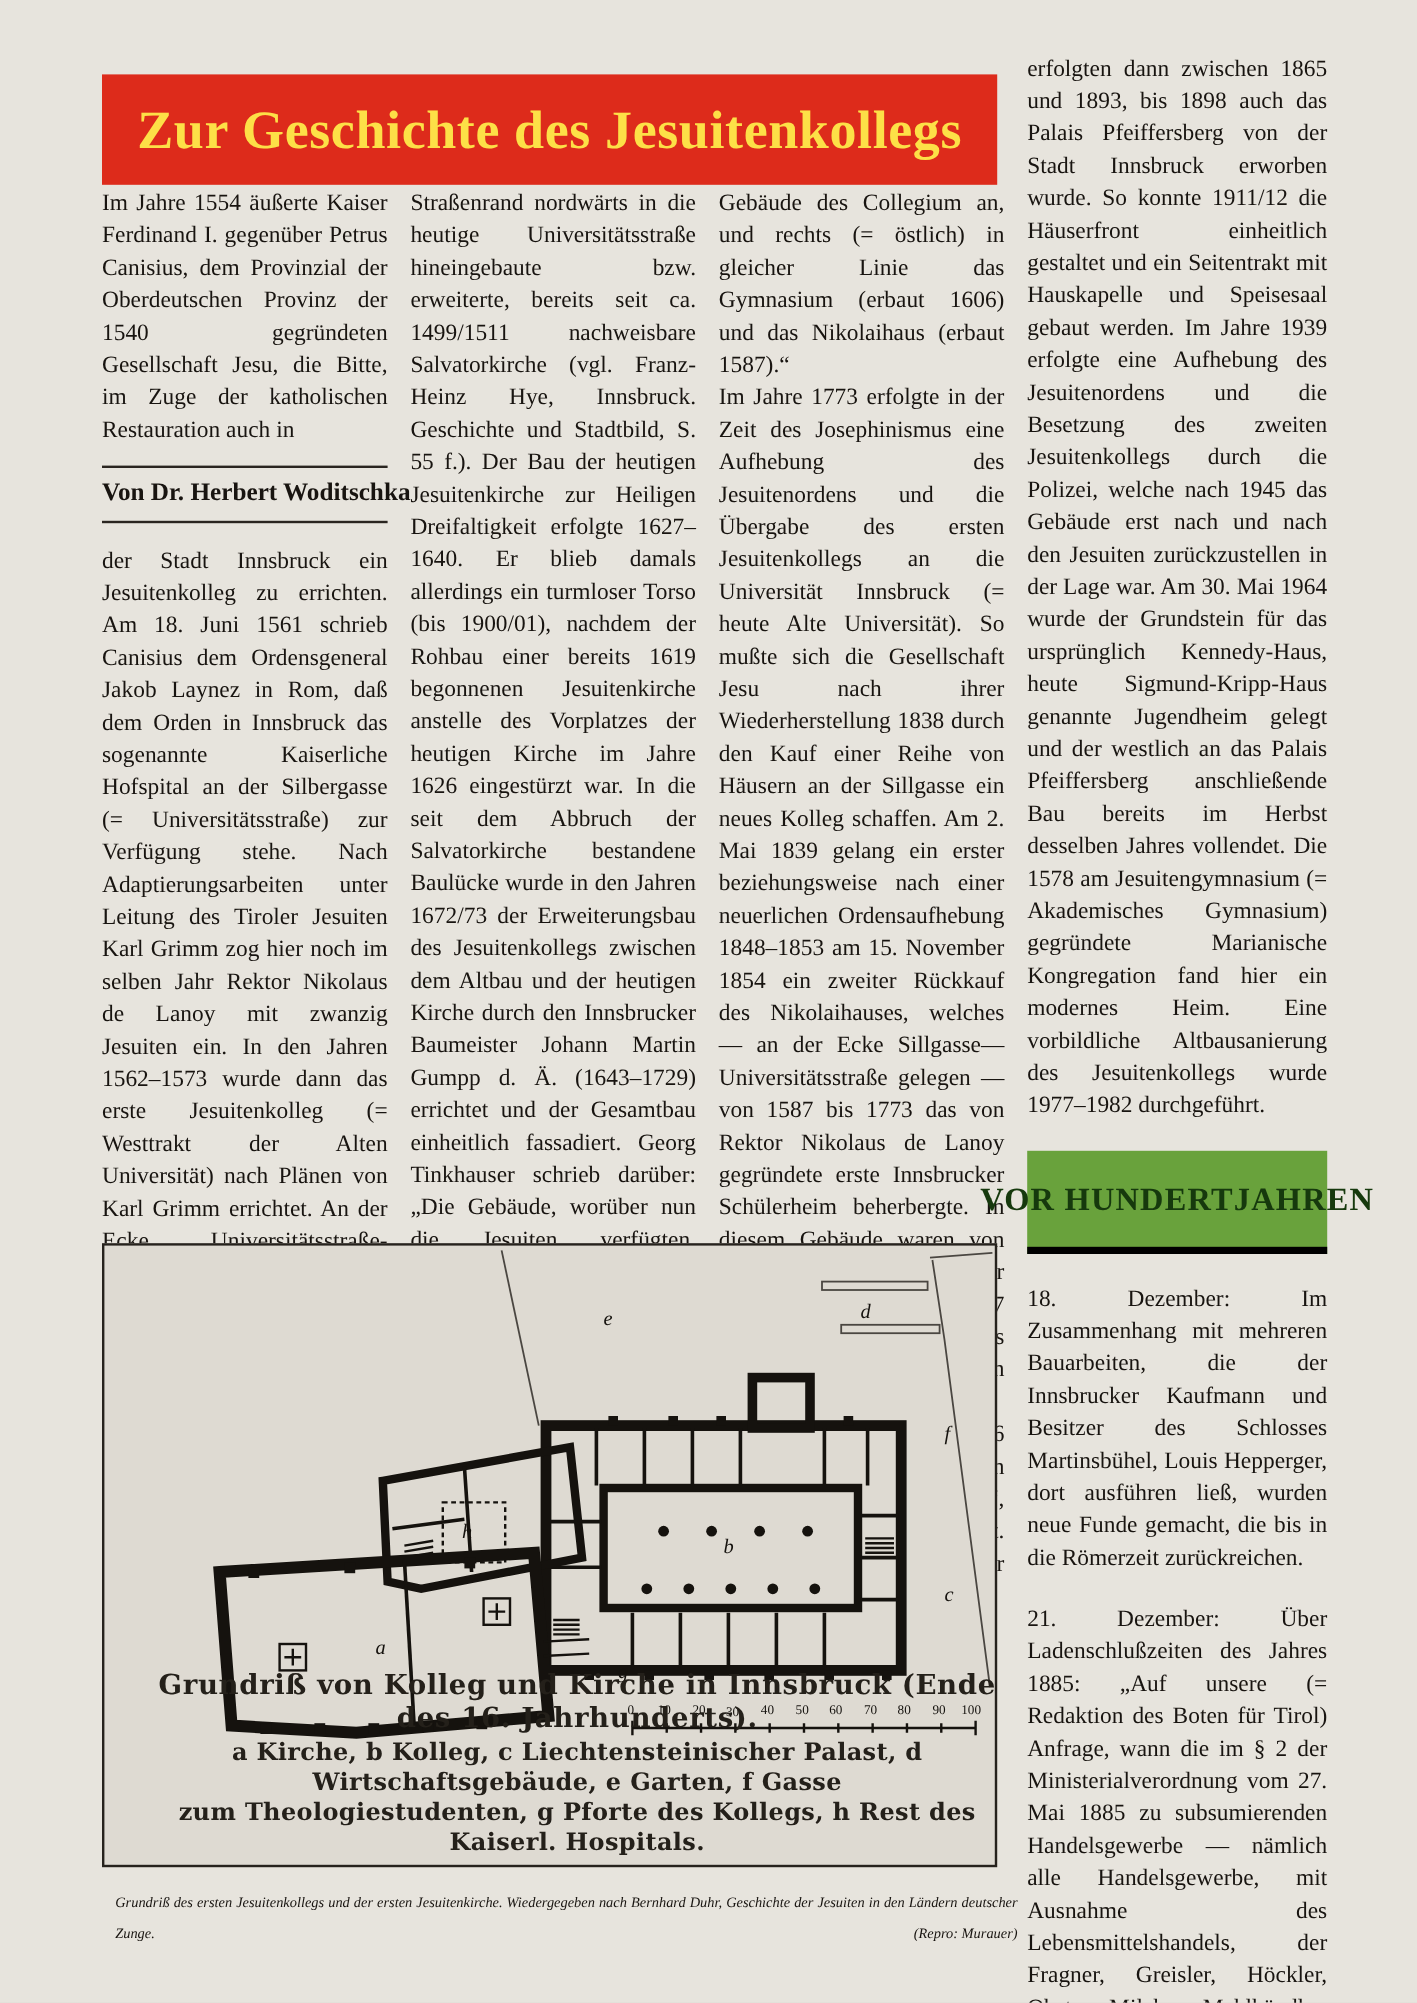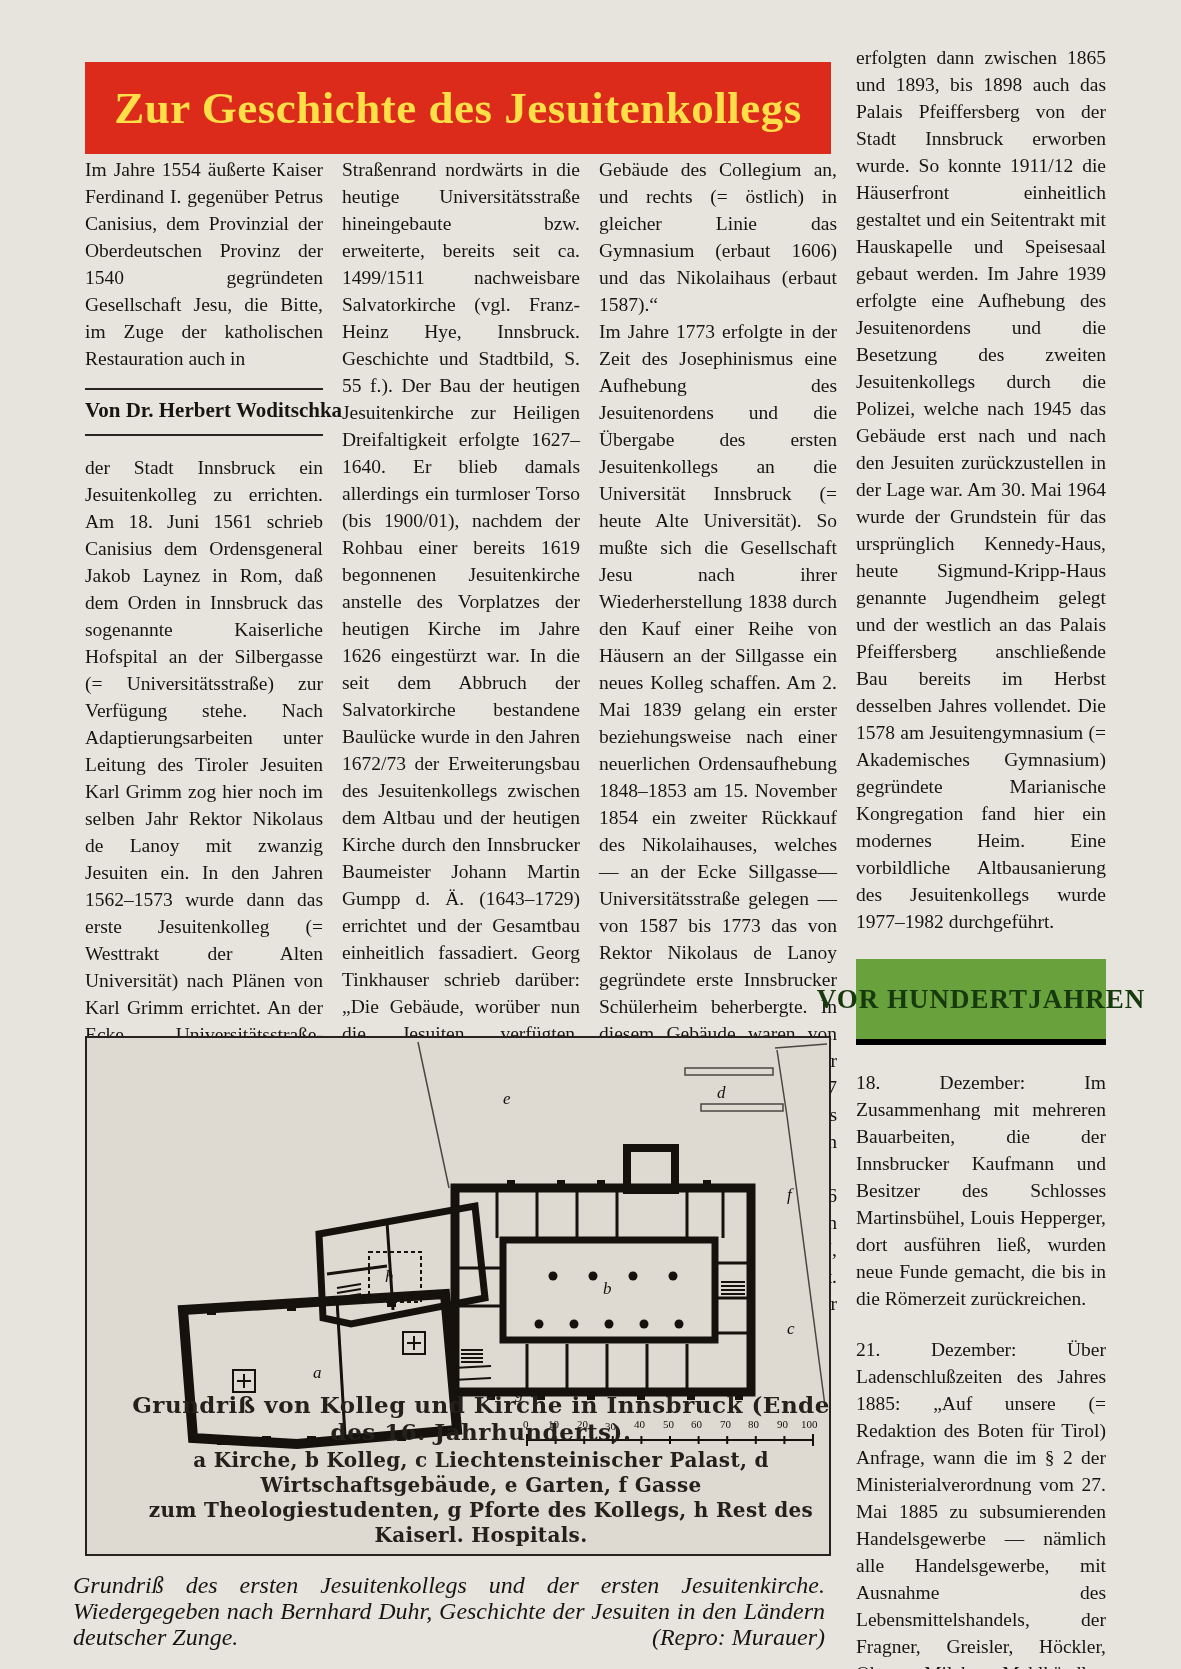--- a/index.html
+++ b/index.html
@@ -62,22 +62,22 @@
   .plan-wrap{position:absolute;left:0;top:0;width:742px;height:420px;}
   .fraktur{
     position:absolute;left:0;bottom:6px;width:100%;
     text-align:center;color:#24201a;
     font-family:"DejaVu Serif",serif;
     padding-left:23px;
   }
   .fraktur .f1{font-size:23px;font-weight:bold;letter-spacing:.5px;margin-bottom:3px;}
   .fraktur .f2,.fraktur .f3{font-size:20px;font-weight:bold;line-height:25px;letter-spacing:.3px;}
   .caption-italic{
-    position:absolute;left:73px;top:1572px;width:752px;
-    font-style:italic;font-size:24px;line-height:26px;text-align:justify;
+    position:absolute;left:96px;top:1572px;width:752px;
+    font-style:italic;font-size:12px;line-height:26px;text-align:justify;
   }
   .caption-italic .credit{float:right;font-style:italic;}
   svg text{font-family:"Liberation Serif",serif;}
   .plan-letter{font-style:italic;font-size:17px;fill:#15120e;}
   .scale-num{font-size:11px;fill:#15120e;}
 </style>
 </head>
 <body>
 
 <div class="page">

